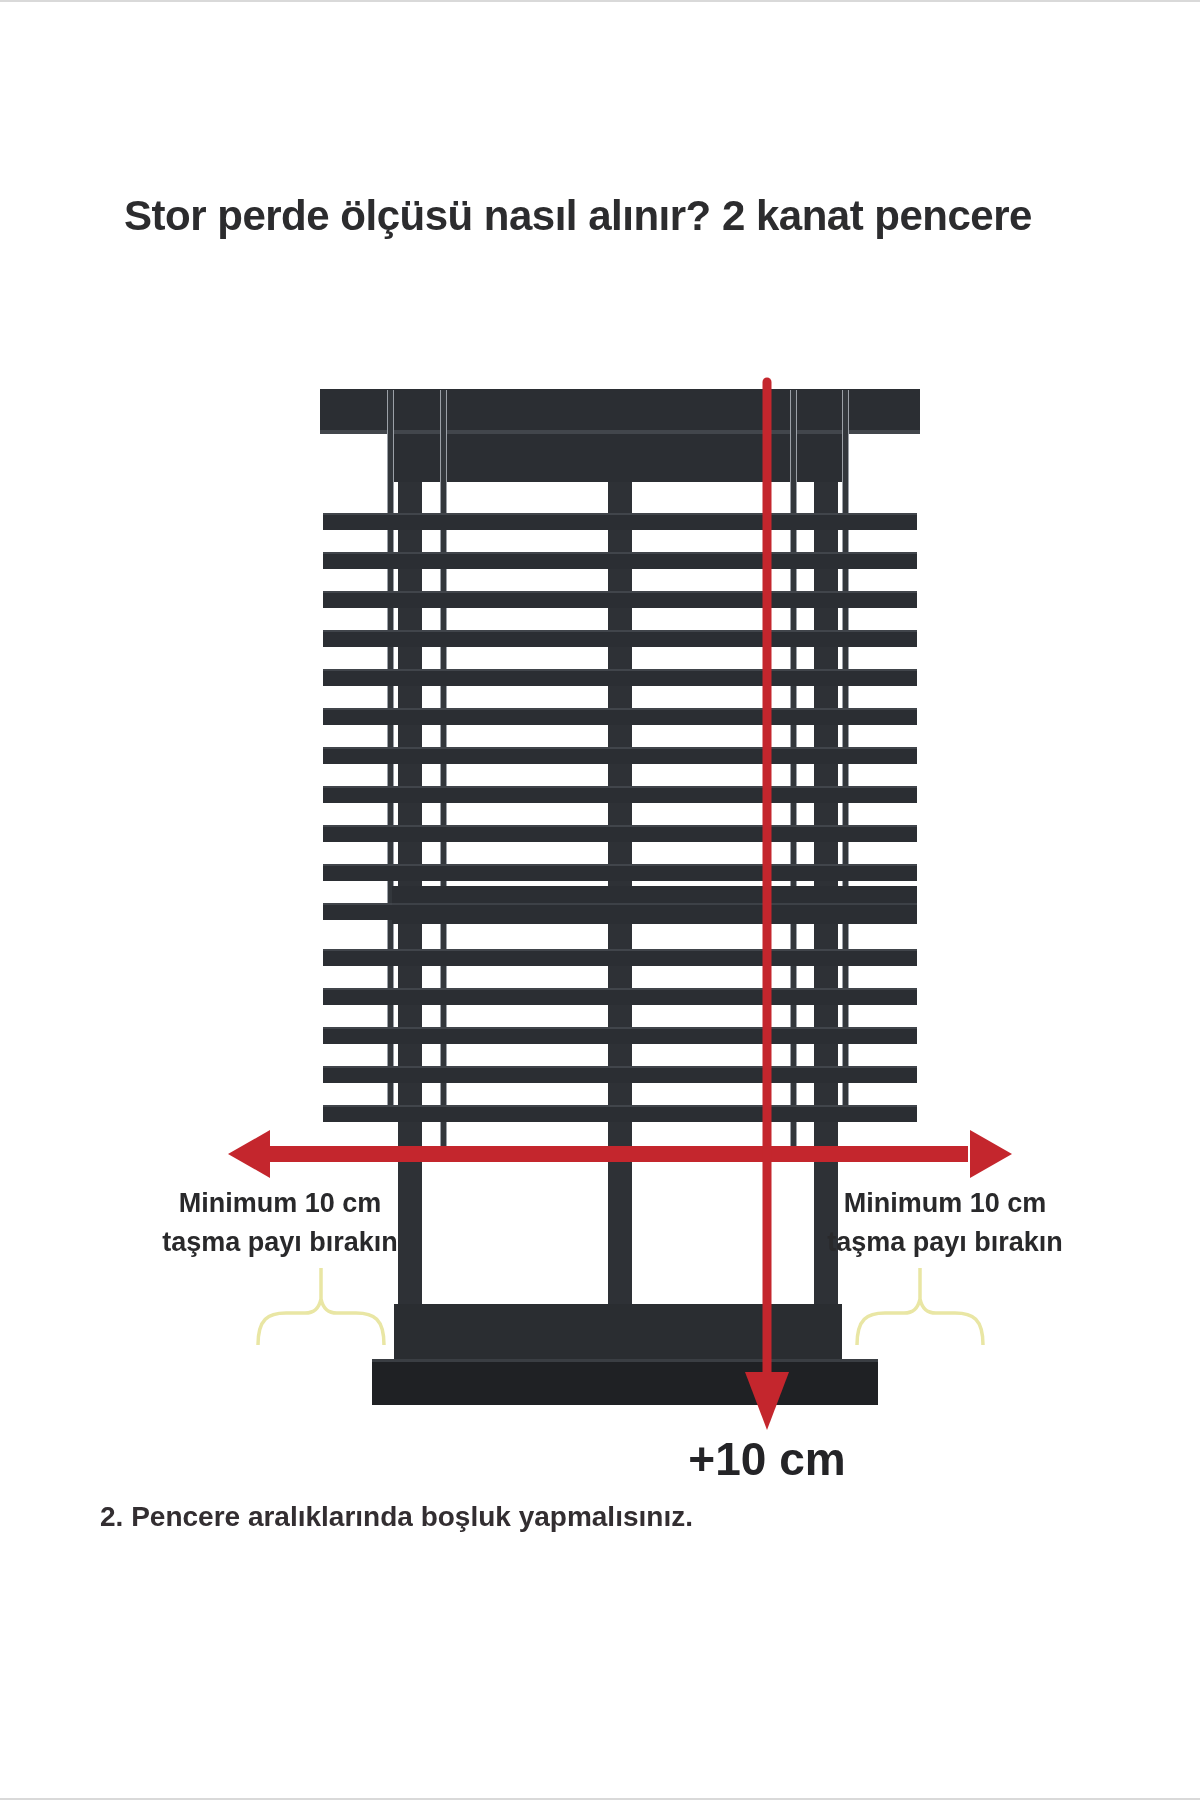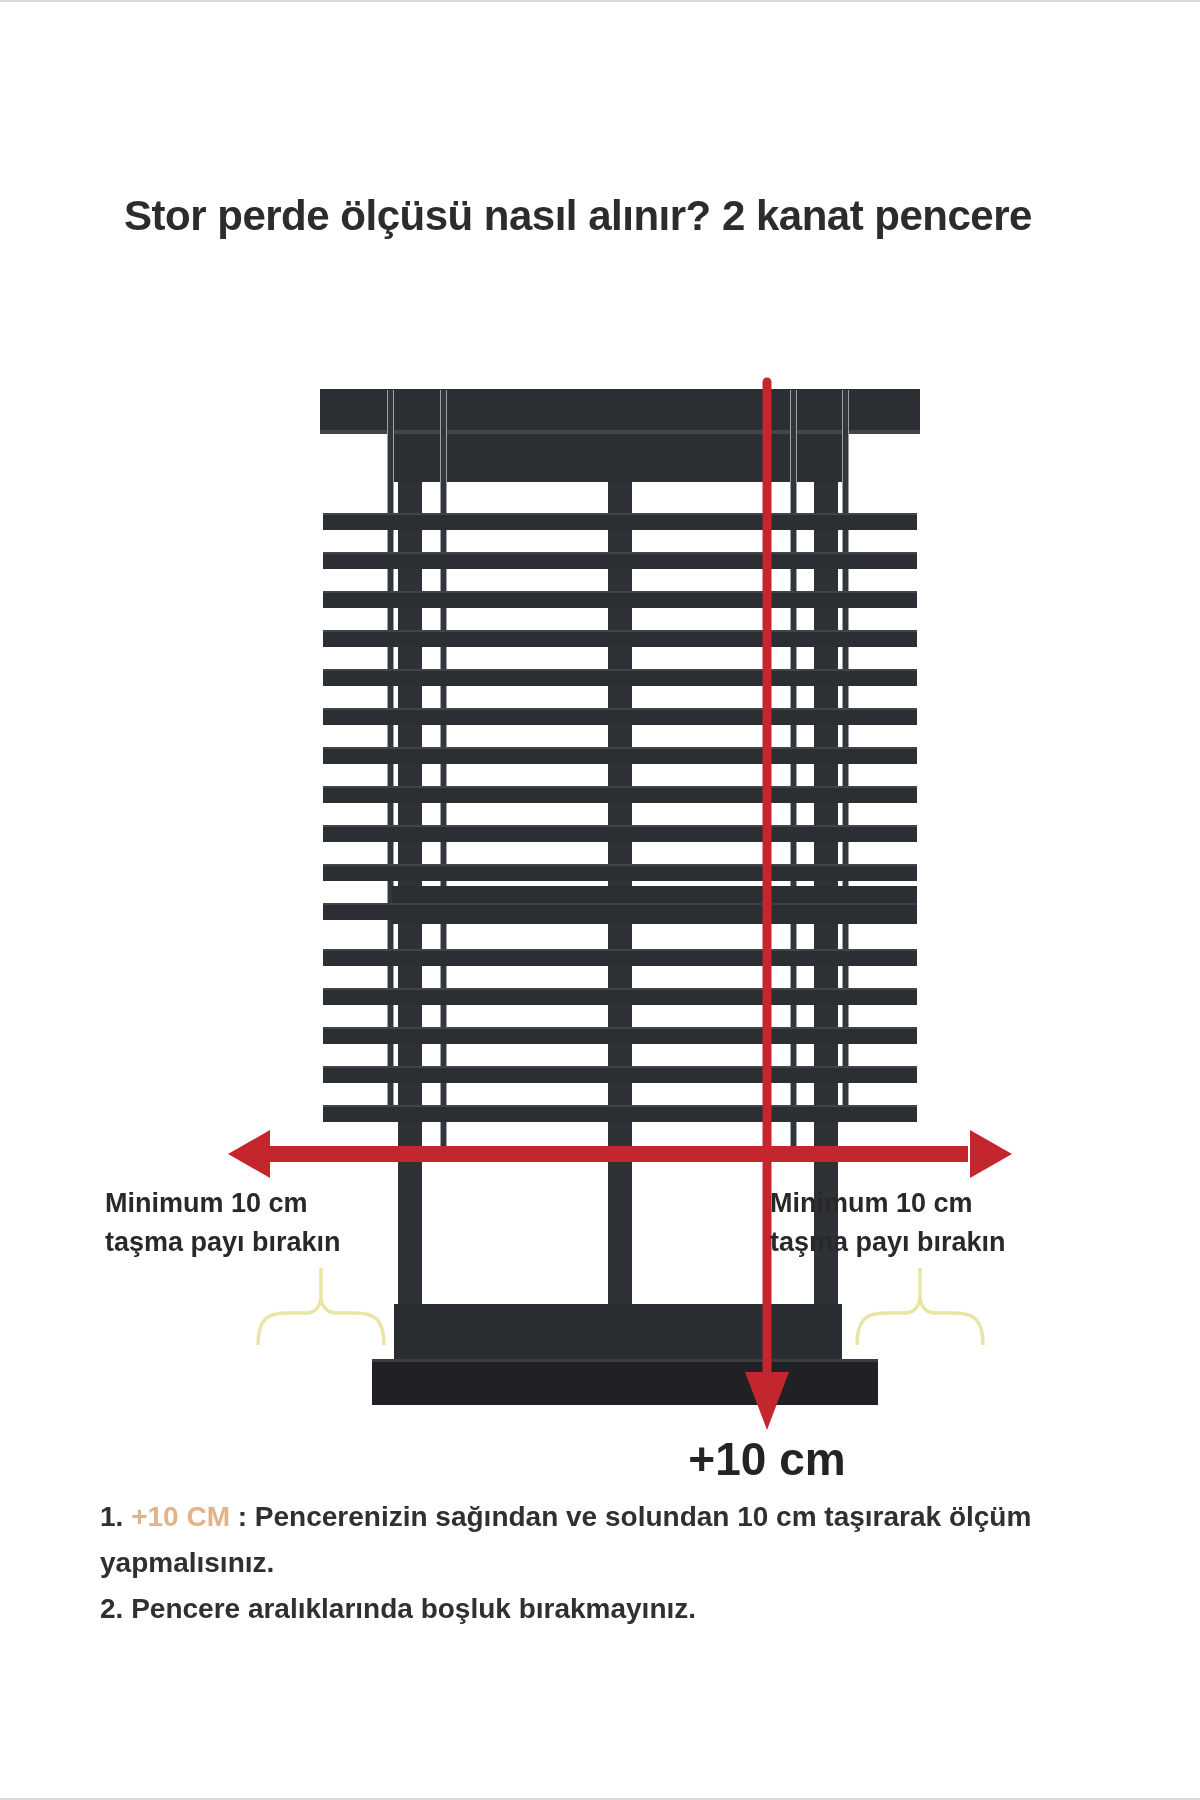--- a/index.html
+++ b/index.html
@@ -26,21 +26,21 @@
   
   .headrail{left:320px;top:387px;width:600px;height:41px;background:#2b2e33;border-bottom:4px solid #42464c;box-sizing:content-box;}
   .valance{left:394px;top:432px;width:450px;height:48px;background:#2b2e33;}
   .cord{position:absolute;width:7px;background:#33373c;border-left:1px solid #9ba0a7;border-right:1px solid #9ba0a7;box-sizing:border-box;}
   .slat{position:absolute;left:323px;width:594px;height:17px;background:#2b2e33;border-top:2px solid #41454b;box-sizing:border-box;}
   .slat-stub{position:absolute;left:323px;width:69px;height:17px;background:#2b2e33;border-top:2px solid #41454b;box-sizing:border-box;}
   .closed-band{left:392px;top:884px;width:525px;height:38px;background:#2b2e33;}
   .closed-band-line{left:392px;top:901px;width:525px;height:2px;background:#3d4147;}
   
   .measure-label{
-    position:absolute;width:350px;text-align:left;
+    position:absolute;width:350px;text-align:center;
     font-size:27px;font-weight:bold;line-height:39px;color:#29292b;
   }
   .plus10{
     left:637px;top:1430px;width:260px;text-align:center;
     font-size:46px;font-weight:bold;color:#242427;
   }
   
   .instructions{left:100px;top:1492px;width:1060px;font-size:28px;font-weight:bold;color:#332e31;line-height:46px;}
   .hl{font-weight:bold;}
   
@@ -117,17 +117,16 @@
     <div>Minimum 10 cm</div>
     <div>taşma payı bırakın</div>
   </div>
   <div class="measure-label" style="left:770px;top:1182px">
     <div>Minimum 10 cm</div>
     <div>taşma payı bırakın</div>
   </div>
   <div class="abs plus10">+10 cm</div>
 
   <div class="abs instructions">
-    <div><span>1. </span><span class="hl" style="color: rgb(226, 178, 137);">+10 CM</span><span> : Pencerenizin sağından ve solundan 10 cm taşırarak ölçüm yapmalısınız.</span></div>
-    <div><span>2. </span><span class="hl" style="color: rgb(226, 178, 137);"></span><span>Pencere aralıklarında boşluk bırakmayınız.</span></div>
+    <div><span>2. </span><span class="hl" style="color: rgb(226, 178, 137);"></span><span>Pencere aralıklarında boşluk yapmalısınız.</span></div>
   </div>
 
 </div>
 
 </body></html>

